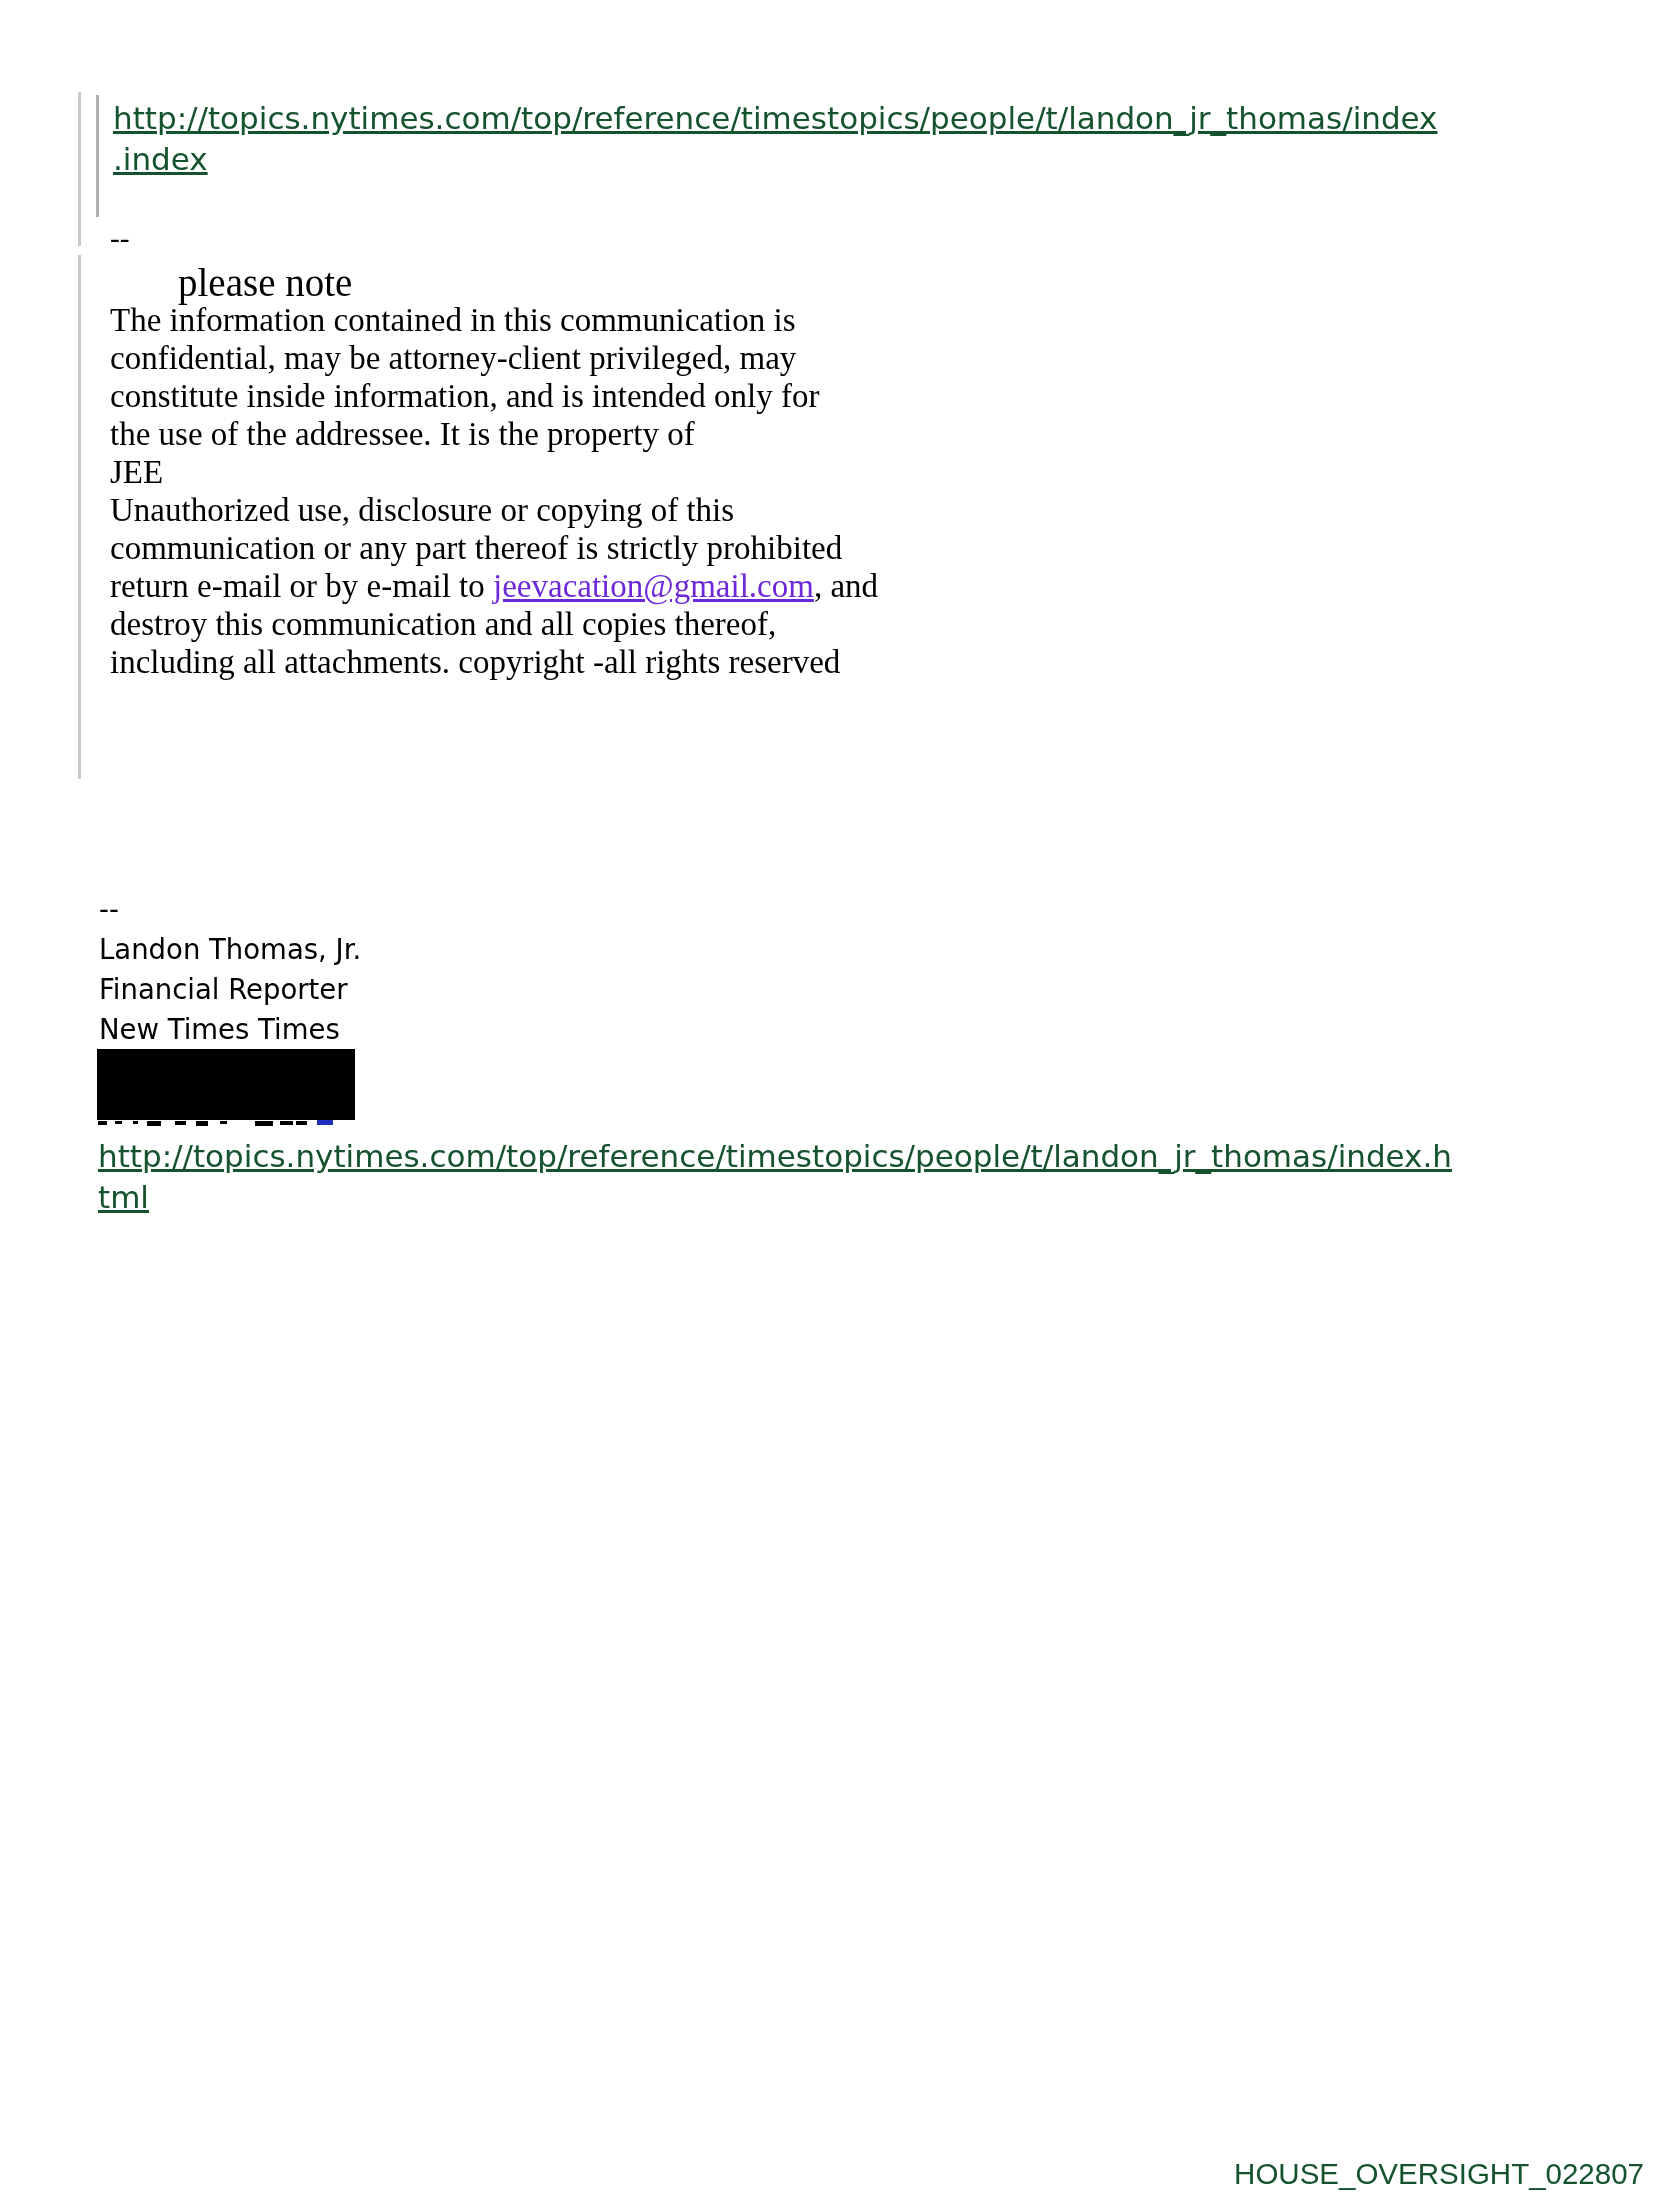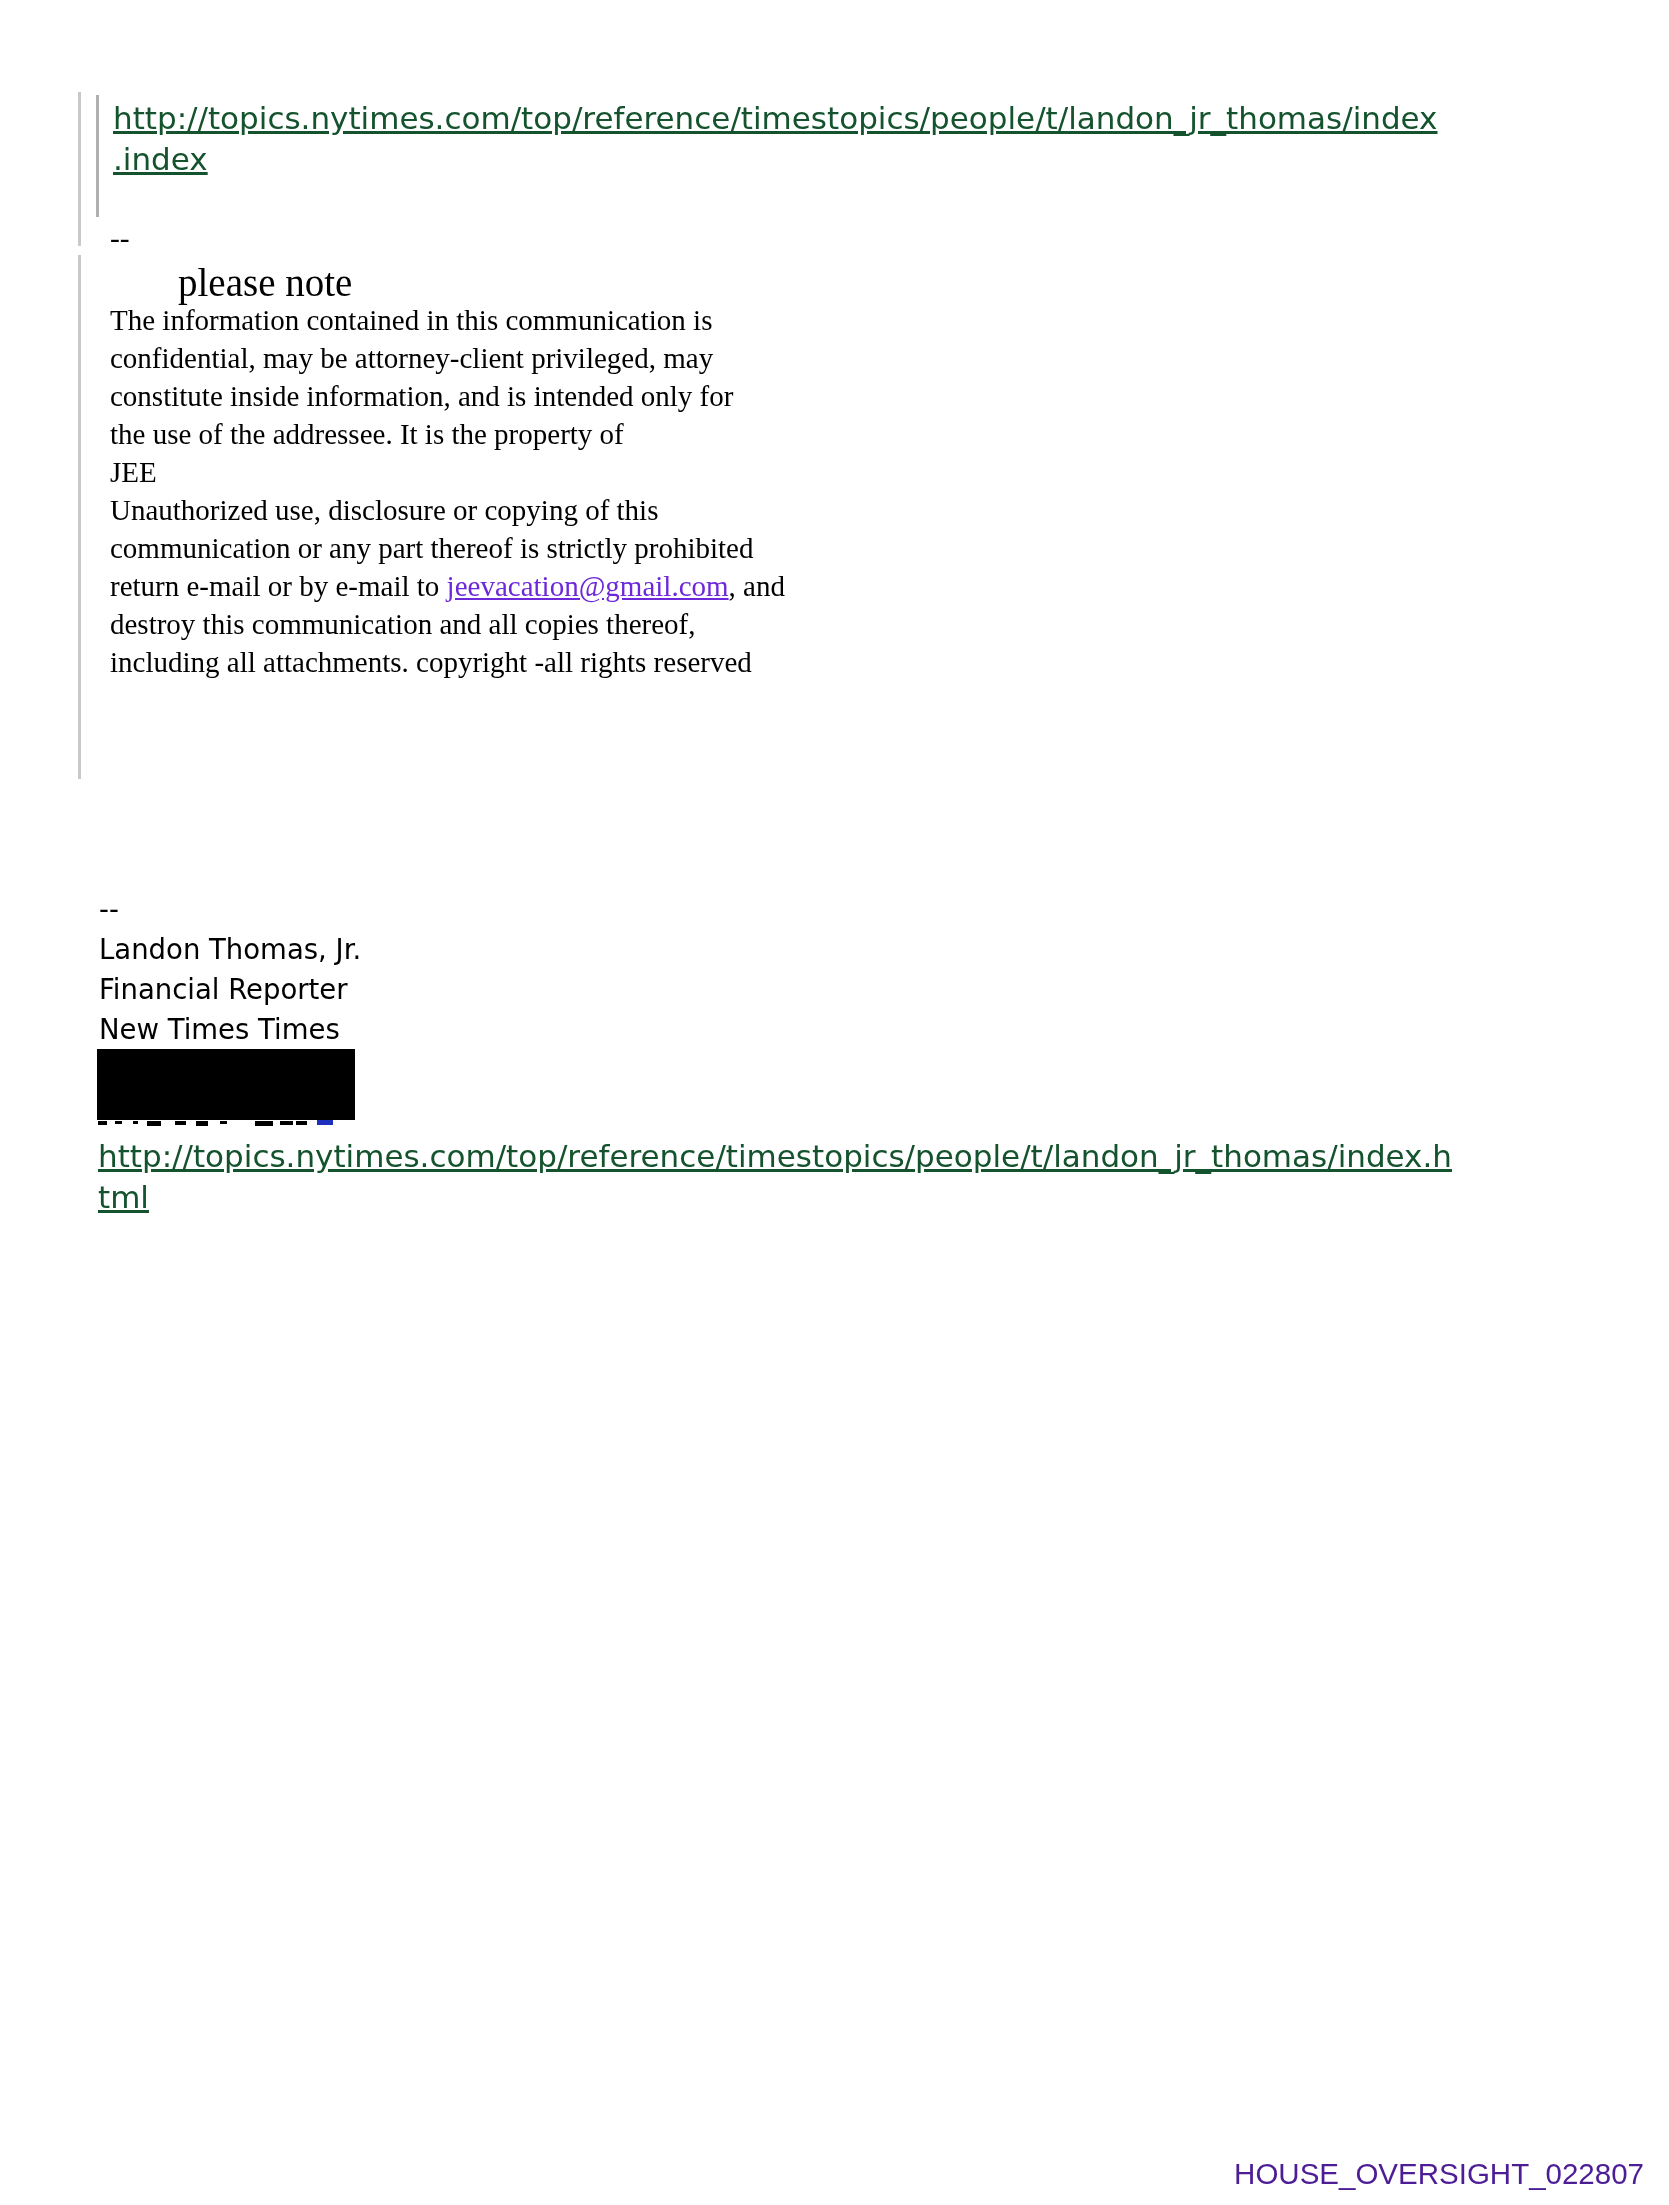--- a/index.html
+++ b/index.html
@@ -61,21 +61,21 @@
     font-size: 39px;
     line-height: 37px;
     color: #000;
   }
 
   .disclaimer {
     position: absolute;
     left: 110px;
     top: 301px;
     font-family: "Liberation Serif", serif;
-    font-size: 29px;
+    font-size: 33px;
     line-height: 38px;
     color: #000;
     white-space: nowrap;
   }
   .disclaimer .email-link {
     color: #6d28d9;
     text-decoration: underline;
     cursor: pointer;
   }
 
@@ -114,21 +114,21 @@
   }
 
   .bates-footer {
     position: absolute;
     left: 0;
     right: 25px;
     top: 2157px;
     text-align: right;
     font-family: "Liberation Sans", sans-serif;
     font-size: 29.5px;
-    color: #4c1d95;
+    color: #14532d;
   }
 </style>
 </head>
 <body>
 
 <div class="page">
 
   <div class="qbar outer-top"></div>
   <div class="qbar outer-main"></div>
   <div class="qbar inner"></div>

